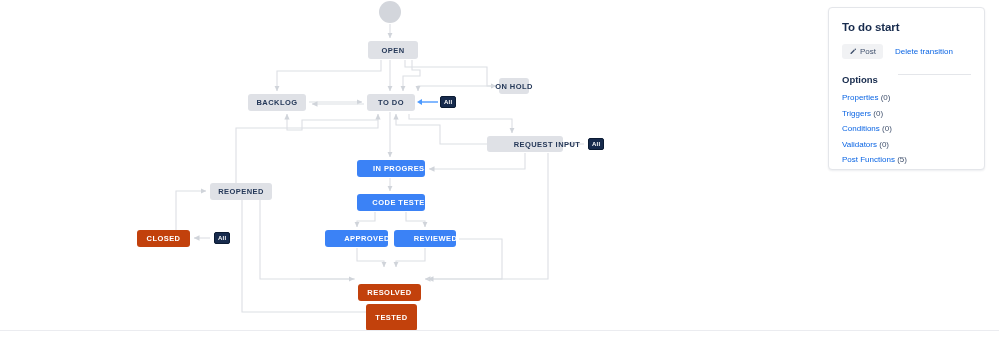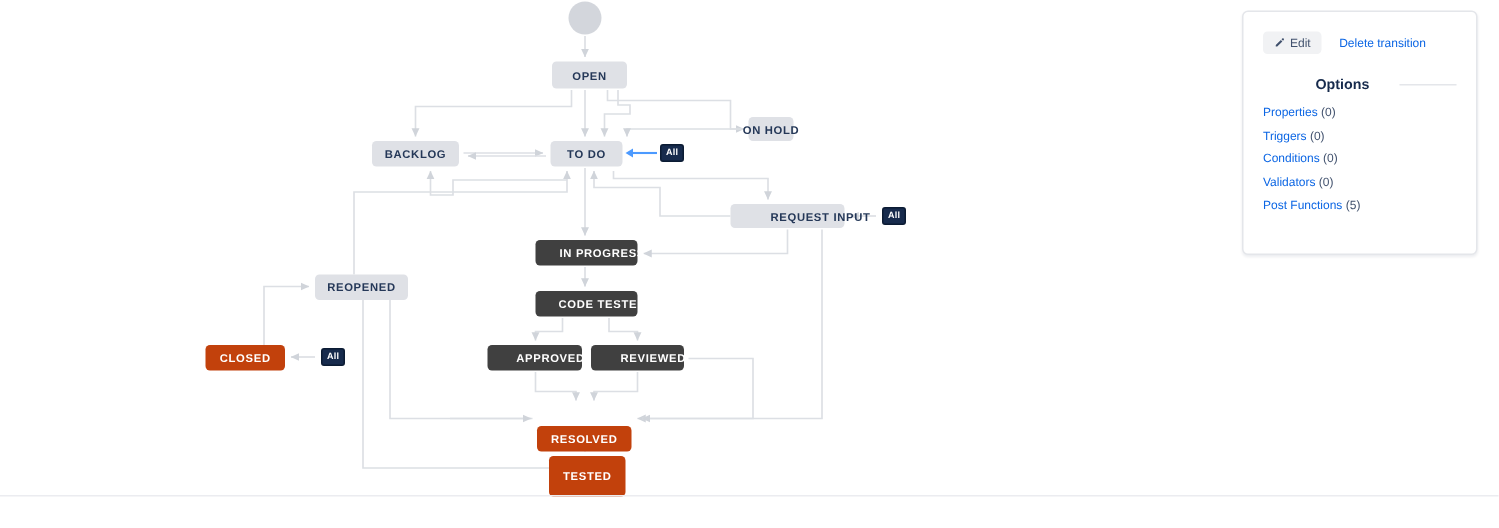--- a/index.html
+++ b/index.html
@@ -30,21 +30,21 @@
     letter-spacing:.45px;
     border-radius:3px;
     white-space:nowrap;
     user-select:none;
   }
   .node.todo{
     background:#dfe1e6;
     color:#253858;
   }
   .node.inprog{
-    background:#404040;
+    background:#3b82f6;
     color:#ffffff;
     padding-left:21px;
   }
   .node.done{
     background:#c2410c;
     color:#ffffff;
   }
 
   .start-dot{
     position:absolute;
@@ -104,23 +104,22 @@
     cursor:pointer;
   }
   .edit-btn .pencil{display:block;width:8px;height:8px;}
   .delete-link{
     font-size:8px;
     color:#0c66e4;
     cursor:pointer;
     text-decoration:none;
   }
   .options-head{
-    display:flex;align-items:center;gap:20px;
+    display:flex;align-items:flex-start;gap:20px;
     margin-bottom:8px;
-    margin-left:35px;
   }
   .options-head .label{
     font-size:9.5px;font-weight:bold;color:#172b4d;
   }
   .options-head .rule{
     flex:1;height:1px;background:#e4e6ea;
   }
   .opt-row{
     font-size:8px;
     margin-bottom:6.5px;
@@ -239,29 +238,30 @@
       </div>
     <div id="badges">
         <div class="allbadge" style="left: 440px; top: 96px;">All</div>
         <div class="allbadge" style="left: 588px; top: 138px;">All</div>
         <div class="allbadge" style="left: 214px; top: 232px;">All</div>
       </div>
   </div>
 
   <div id="panel">
 
+    <div id="panel-title">To do start</div>
 
     <div class="panel-actions">
       <button class="edit-btn">
         <span class="pencil">
           <svg viewBox="0 0 16 16" width="8" height="8" aria-hidden="true">
             <path d="M11.6 1.4a1.4 1.4 0 0 1 2 2l-.9.9-2-2 .9-.9zM9.8 3.2l2 2L5 12H3v-2l6.8-6.8z" fill="#42526e"></path>
           </svg>
         </span>
-        <span>Edit</span>
+        <span>Post</span>
       </button>
       <a class="delete-link">Delete transition</a>
     </div>
 
     <div class="options-head">
       <span class="label">Options</span>
       <span class="rule"></span>
     </div>
 
     <div id="options-list">

